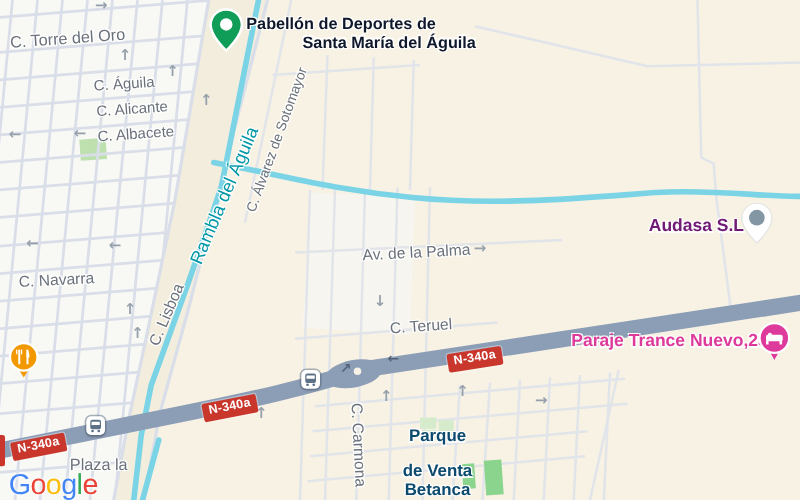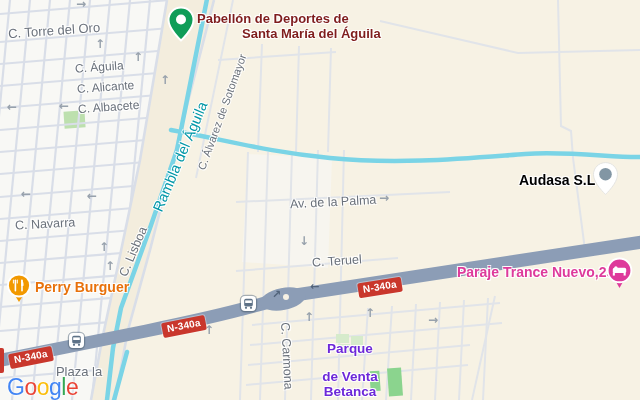--- a/index.html
+++ b/index.html
@@ -159,28 +159,27 @@
   <span class="arrow" style="left:105px;top:260px;">↑</span>
   <span class="arrow" style="left:299px;top:235px;">↓</span>
   <span class="arrow" style="left:379px;top:192px;">→</span>
   <span class="arrow" style="left:204px;top:324px;">↑</span>
   <span class="arrow" style="left:304px;top:311px;">↑</span>
   <span class="arrow" style="left:365px;top:307px;">↑</span>
   <span class="arrow" style="left:428px;top:314px;">→</span>
   <span class="arrow dark" style="left:310px;top:281px;">←</span>
   <span class="arrow dark" style="left:272px;top:289px;">↗</span>
 
-  <div class="lbl poi" style="left: 197px; top: 11px; font-size: 13px; line-height: 15px; color: #7f1d1d;">
+  <div class="lbl poi" style="left: 197px; top: 11px; font-size: 13px; line-height: 15px; color: #0f172a;">
     <span style="display:block;">Pabellón de Deportes de</span>
     <span style="display:block;padding-left:45px;">Santa María del Águila</span>
   </div>
-  <span class="lbl poi" style="left: 35px; top: 280px; font-size: 14px; color: rgb(232, 113, 10);">Perry Burguer</span>
-  <span class="lbl poi" style="left: 519px; top: 173px; font-size: 14px; color: #000000;">Audasa S.L</span>
+  <span class="lbl poi" style="left: 519px; top: 173px; font-size: 14px; color: #701a75;">Audasa S.L</span>
   <span class="lbl poi" style="left: 457px; top: 265px; font-size: 14px; color: rgb(222, 58, 155);">Paraje Trance Nuevo,23</span>
-  <div class="lbl poi multiline" style="left: 310px; top: 341px; width: 80px; font-size: 13.5px; line-height: 15.5px; color: #6d28d9;">
+  <div class="lbl poi multiline" style="left: 310px; top: 341px; width: 80px; font-size: 13.5px; line-height: 15.5px; color: #0c4a6e;">
     <span style="display:block;">Parque</span>
     <span style="display:block;margin-top:12px;">de Venta</span>
     <span style="display:block;">Betanca</span>
   </div>
   <div class="lbl street multiline" style="left: 47px; top: 365px; width: 64px; font-size: 13px; line-height: 14px; color: rgb(106, 113, 123);">
     <span style="display:block;">Plaza la</span>
     <span style="display:block;margin-top:42px;">Betanca</span>
   </div>
 
   <svg class="pin" style="left:167px;top:6px;" width="28" height="36" viewBox="0 0 28 36">

